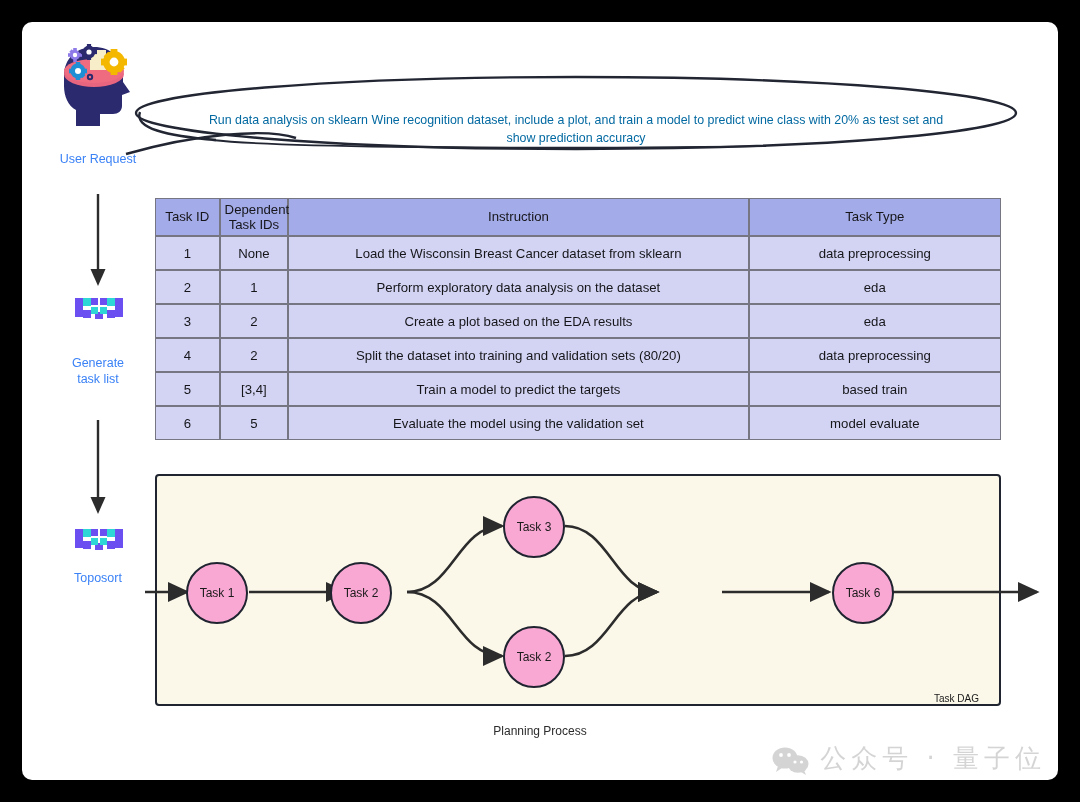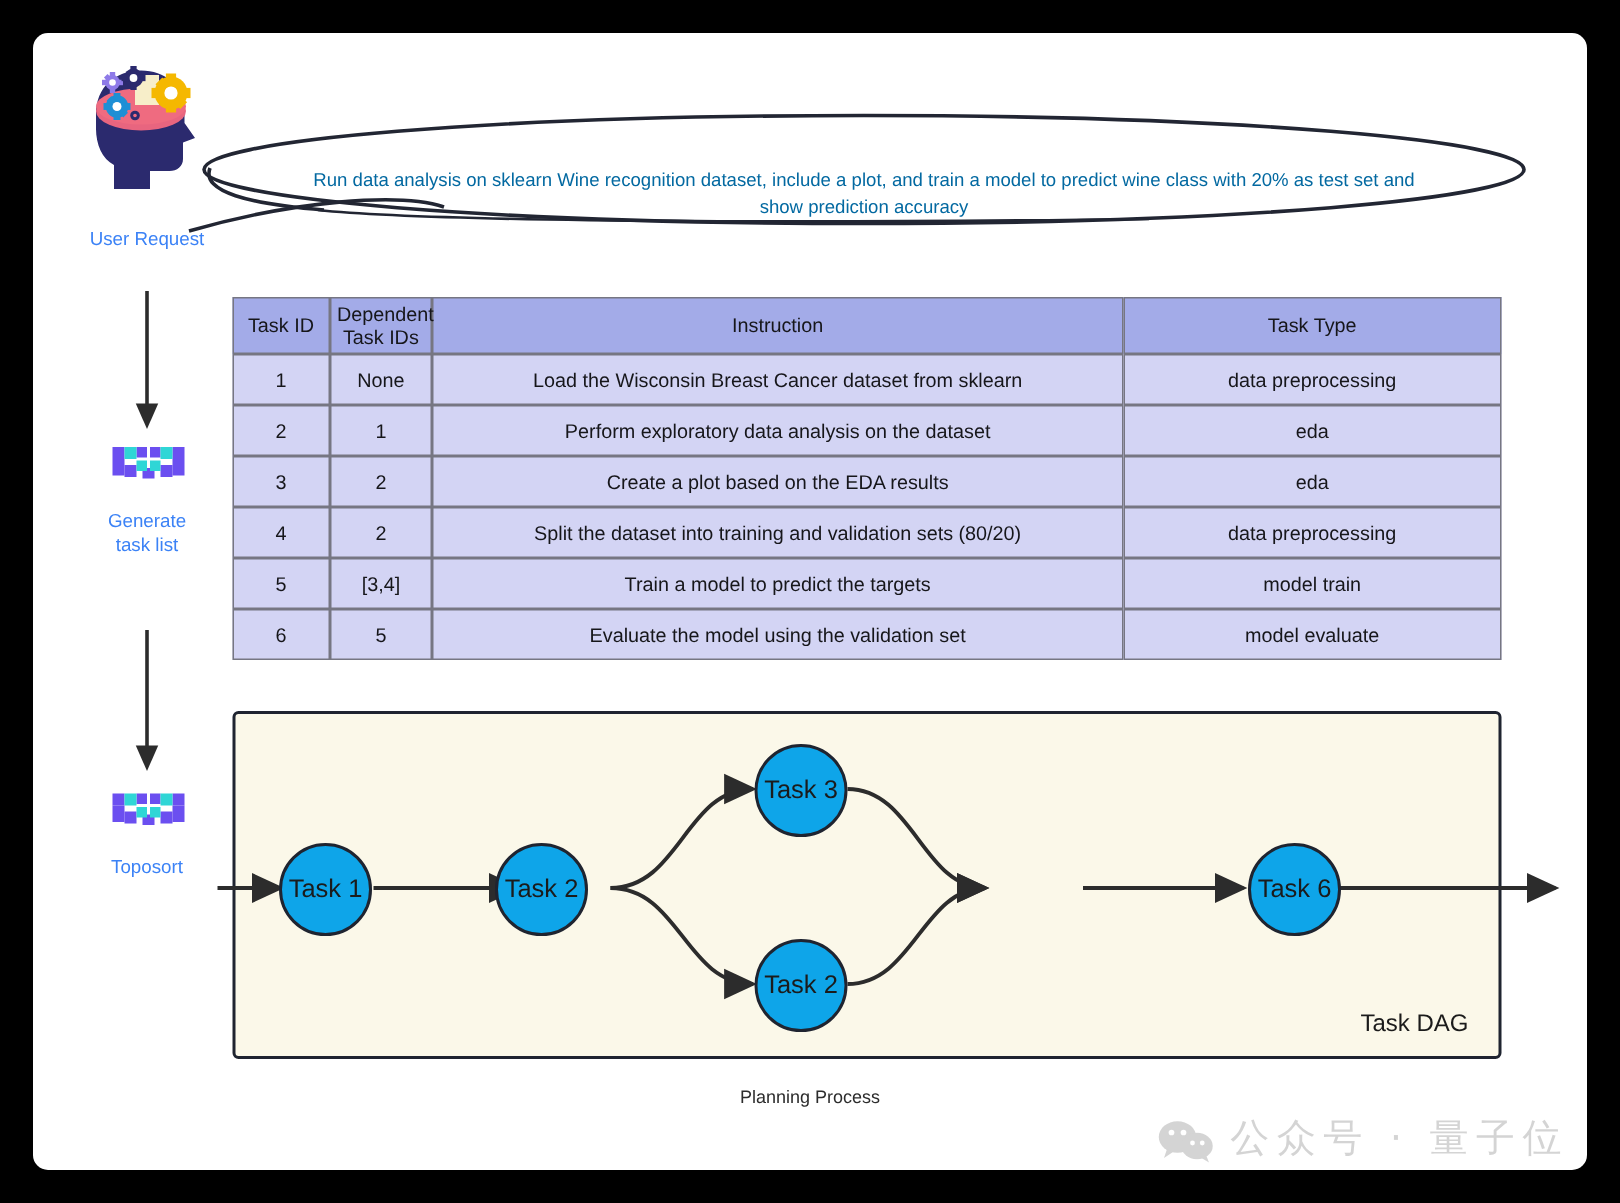--- a/index.html
+++ b/index.html
@@ -107,35 +107,35 @@
     width: 846px;
     height: 232px;
     background: #fbf8e9;
     border: 2.5px solid #1f2430;
     border-radius: 4px;
     box-sizing: border-box;
   }
   #dag-caption {
     position: absolute;
     right: 20px;
-    bottom: 12px;
-    font-size: 16px;
+    bottom: 0;
+    font-size: 10px;
     color: #1b1b1b;
     margin-top: 13px;
   }
   .dag-node {
     position: absolute;
     border-radius: 50%;
-    background: #0ea5e9;
+    background: #f9a8d4;
     border: 2.5px solid #1f2430;
     box-sizing: border-box;
     display: flex;
     align-items: center;
     justify-content: center;
-    font-size: 17px;
+    font-size: 12px;
     color: #1b1b1b;
   }
 
   
   #planning-title {
     position: absolute;
     left: 0;
     top: 702px;
     width: 1036px;
     text-align: center;
@@ -236,21 +236,21 @@
           <rect x="21" y="18" width="8" height="7"></rect>
         </g>
         <g fill="#2fd6d6">
           <rect x="9" y="4" width="8" height="8"></rect>
           <rect x="33" y="4" width="8" height="8"></rect>
           <rect x="17" y="13" width="7" height="7"></rect>
           <rect x="26" y="13" width="7" height="7"></rect>
         </g>
       </svg>
     </div>
-    <div class="rail-label" style="left:16px; top:318px;">
+    <div class="rail-label" style="left:16px; top:334px;">
       <span>Generate</span><br>
       <span>task list</span>
     </div>
 
     <div class="rail-icon" style="left:62px; top:398px;">
       <svg width="28" height="98" viewBox="0 0 28 98">
         <line x1="14" y1="0" x2="14" y2="80" stroke="#2c2c2c" stroke-width="2.4"></line>
         <polygon points="14,94 6.5,77 21.5,77" fill="#2c2c2c"></polygon>
       </svg>
     </div>
@@ -322,21 +322,21 @@
         <tr>
           <td>4</td>
           <td>2</td>
           <td>Split the dataset into training and validation sets (80/20)</td>
           <td>data preprocessing</td>
         </tr>
         <tr>
           <td>5</td>
           <td>[3,4]</td>
           <td>Train a model to predict the targets</td>
-          <td>model train</td>
+          <td>based train</td>
         </tr>
         <tr>
           <td>6</td>
           <td>5</td>
           <td>Evaluate the model using the validation set</td>
           <td>model evaluate</td>
         </tr>
       </tbody>
     </table>
 

